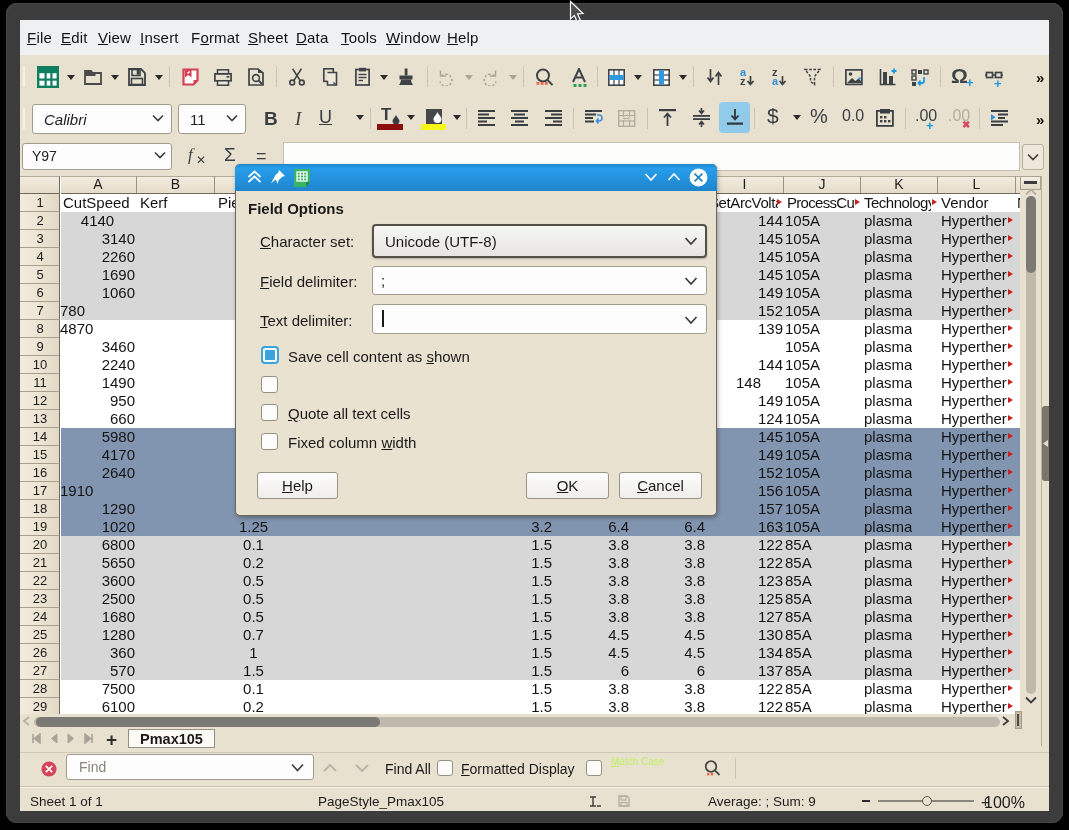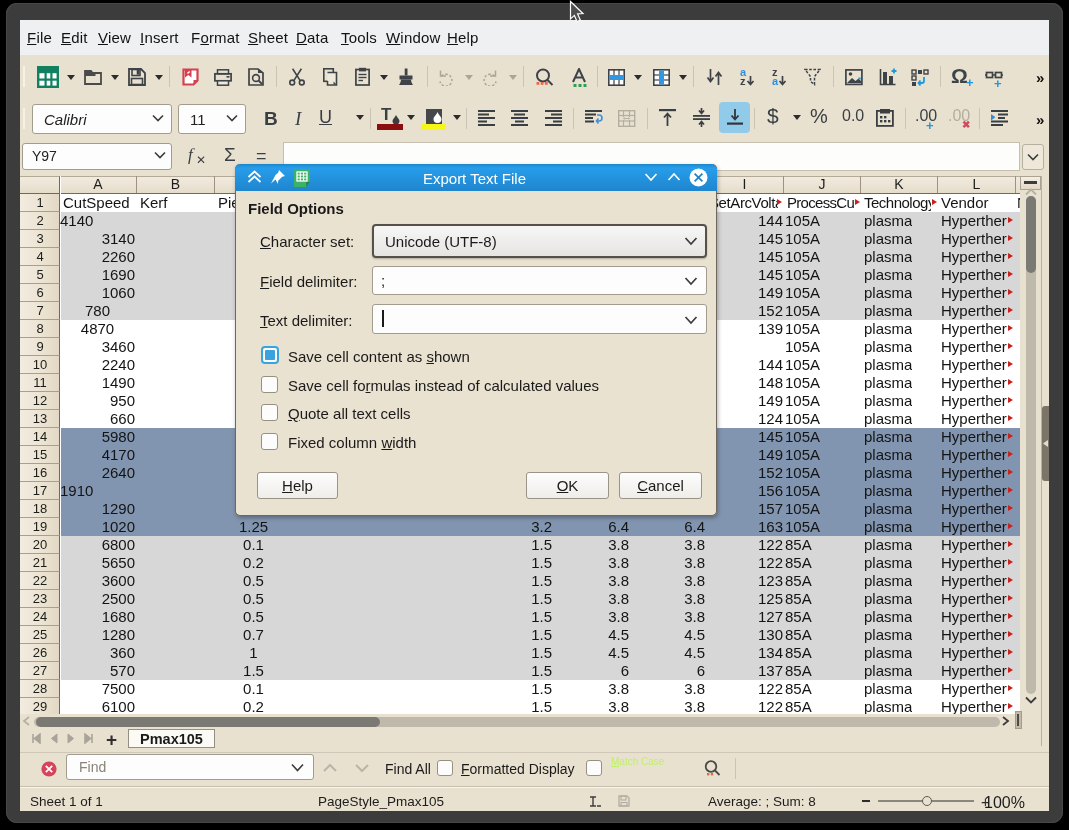--- a/index.html
+++ b/index.html
@@ -397,21 +397,21 @@
     <div class="cell" style="left:120px;top:18px">Kerf</div>
     <div class="cell" style="left:198px;top:18px;width:70px">PierceTime</div>
     <div class="cell" style="left:689px;top:18px;width:69px;letter-spacing:-0.4px">SetArcVolta</div>
     <div class="redarr" style="left:757px;top:23px"></div>
     <div class="cell" style="left:767px;top:18px;width:67px;letter-spacing:-0.7px">ProcessCur</div>
     <div class="redarr" style="left:835px;top:23px"></div>
     <div class="cell" style="left:844px;top:18px;width:67px;letter-spacing:-0.5px">Technology</div>
     <div class="redarr" style="left:912px;top:23px"></div>
     <div class="cell" style="left:921px;top:18px">Vendor</div>
     <div class="cell" style="left:997px;top:18px">N</div>
-    <div class="cell" style="left:40px;top:36px;width:75px;text-align:left">4140</div>
+    <div class="cell" style="left:40px;top:36px;width:75px;text-align:center">4140</div>
     <div class="cell" style="left:690px;top:36px;width:73px;text-align:right">144</div>
     <div class="cell" style="left:765px;top:36px">105A</div>
     <div class="cell" style="left:844px;top:36px">plasma</div>
     <div class="cell" style="left:921px;top:36px;width:66px">Hyperthern</div>
     <div class="redarr" style="left:988px;top:41px"></div>
     <div class="cell" style="left:40px;top:54px;width:75px;text-align:right">3140</div>
     <div class="cell" style="left:690px;top:54px;width:73px;text-align:right">145</div>
     <div class="cell" style="left:765px;top:54px">105A</div>
     <div class="cell" style="left:844px;top:54px">plasma</div>
     <div class="cell" style="left:921px;top:54px;width:66px">Hyperthern</div>
@@ -427,46 +427,46 @@
     <div class="cell" style="left:765px;top:90px">105A</div>
     <div class="cell" style="left:844px;top:90px">plasma</div>
     <div class="cell" style="left:921px;top:90px;width:66px">Hyperthern</div>
     <div class="redarr" style="left:988px;top:95px"></div>
     <div class="cell" style="left:40px;top:108px;width:75px;text-align:right">1060</div>
     <div class="cell" style="left:690px;top:108px;width:73px;text-align:right">149</div>
     <div class="cell" style="left:765px;top:108px">105A</div>
     <div class="cell" style="left:844px;top:108px">plasma</div>
     <div class="cell" style="left:921px;top:108px;width:66px">Hyperthern</div>
     <div class="redarr" style="left:988px;top:113px"></div>
-    <div class="cell" style="left:40px;top:126px;width:75px;text-align:center">780</div>
+    <div class="cell" style="left:40px;top:126px;width:75px;text-align:left">780</div>
     <div class="cell" style="left:690px;top:126px;width:73px;text-align:right">152</div>
     <div class="cell" style="left:765px;top:126px">105A</div>
     <div class="cell" style="left:844px;top:126px">plasma</div>
     <div class="cell" style="left:921px;top:126px;width:66px">Hyperthern</div>
     <div class="redarr" style="left:988px;top:131px"></div>
-    <div class="cell" style="left:40px;top:144px;width:75px;text-align:center">4870</div>
+    <div class="cell" style="left:40px;top:144px;width:75px;text-align:left">4870</div>
     <div class="cell" style="left:690px;top:144px;width:73px;text-align:right">139</div>
     <div class="cell" style="left:765px;top:144px">105A</div>
     <div class="cell" style="left:844px;top:144px">plasma</div>
     <div class="cell" style="left:921px;top:144px;width:66px">Hyperthern</div>
     <div class="redarr" style="left:988px;top:149px"></div>
     <div class="cell" style="left:40px;top:162px;width:75px;text-align:right">3460</div>
     <div class="cell" style="left:650px;top:162px;width:73px;">141</div>
     <div class="cell" style="left:765px;top:162px">105A</div>
     <div class="cell" style="left:844px;top:162px">plasma</div>
     <div class="cell" style="left:921px;top:162px;width:66px">Hyperthern</div>
     <div class="redarr" style="left:988px;top:167px"></div>
     <div class="cell" style="left:40px;top:180px;width:75px;text-align:right">2240</div>
     <div class="cell" style="left:690px;top:180px;width:73px;text-align:right">144</div>
     <div class="cell" style="left:765px;top:180px">105A</div>
     <div class="cell" style="left:844px;top:180px">plasma</div>
     <div class="cell" style="left:921px;top:180px;width:66px">Hyperthern</div>
     <div class="redarr" style="left:988px;top:185px"></div>
     <div class="cell" style="left:40px;top:198px;width:75px;text-align:right">1490</div>
-    <div class="cell" style="left:690px;top:198px;width:73px;text-align:right">148</div>
+    <div class="cell" style="left:668px;top:198px;width:73px;text-align:right">148</div>
     <div class="cell" style="left:765px;top:198px">105A</div>
     <div class="cell" style="left:844px;top:198px">plasma</div>
     <div class="cell" style="left:921px;top:198px;width:66px">Hyperthern</div>
     <div class="redarr" style="left:988px;top:203px"></div>
     <div class="cell" style="left:40px;top:216px;width:75px;text-align:right">950</div>
     <div class="cell" style="left:690px;top:216px;width:73px;text-align:right">149</div>
     <div class="cell" style="left:765px;top:216px">105A</div>
     <div class="cell" style="left:844px;top:216px">plasma</div>
     <div class="cell" style="left:921px;top:216px;width:66px">Hyperthern</div>
     <div class="redarr" style="left:988px;top:221px"></div>
@@ -691,21 +691,21 @@
 <div class="a" style="left:30px;top:794px;font-size:13.5px;color:#1c1c1c">Sheet 1 of 1</div>
 <div class="a" style="left:318px;top:794px;font-size:13.5px;color:#1c1c1c">PageStyle_Pmax105</div>
 <svg class="a" style="left:589px;top:796px" width="13" height="11" viewBox="0 0 13 11">
     <path d="M1 1 h6 M4 1 v9 M1 10 h6 M8 10 h4" stroke="#3c3c3c" stroke-width="1.4" fill="none"></path>
   </svg>
 <svg class="a" style="left:618px;top:795px" width="12" height="12" viewBox="0 0 12 12">
     <path d="M1 1 h8 l2 2 v8 H1 Z" fill="none" stroke="#b5b0a4" stroke-width="1.4"></path>
     <rect x="3" y="1" width="5" height="4" fill="none" stroke="#b5b0a4" stroke-width="1.2"></rect>
     <rect x="3" y="7.5" width="6" height="3.5" fill="none" stroke="#b5b0a4" stroke-width="1.2"></rect>
   </svg>
-<div class="a" style="left:708px;top:794px;font-size:13.5px;color:#1c1c1c">Average: ; Sum: 8</div>
+<div class="a" style="left:708px;top:794px;font-size:13.5px;color:#1c1c1c">Average: ; Sum: 9</div>
 <div class="a" style="left:862px;top:800px;width:8px;height:1.5px;background:#2c2c2c"></div>
 <div class="a" style="left:878px;top:800px;width:96px;height:1.5px;background:#8a867c"></div>
 <div class="a" style="left:922px;top:796px;width:10px;height:10px;border:1.5px solid #5d594e;border-radius:50%;background:#e9e1d0"></div>
 <div class="a" style="left:981px;top:793px;font-size:15px;color:#2c2c2c">+</div>
 <div class="a" style="left:984px;top:794px;font-size:16px;color:#1c1c1c">100%</div>
 <div class="a" style="left:235px;top:164px;width:482px;height:352px;border-radius:5px;background:#eae2d1;box-shadow:1px 2px 4px rgba(0,0,0,0.30),inset 1px 0 0 #6e675c,inset -1px 0 0 #6e675c,inset 0 -1px 0 #6e675c;overflow:hidden">
     <div class="a" style="left:0;top:0;width:482px;height:27px;border-radius:5px 5px 0 0;background:linear-gradient(#1e86c9,#279deb 15%,#1f85cd)"></div>
     <svg class="a" style="left:12px;top:6px" width="15" height="14" viewBox="0 0 15 14">
       <path d="M1.5 7 L7.5 1.5 L13.5 7 M1.5 12 L7.5 6.5 L13.5 12" fill="none" stroke="#fff" stroke-width="1.7"></path>
     </svg>
@@ -714,21 +714,20 @@
     </svg>
 <svg class="a" style="left:58px;top:4px" width="18" height="19" viewBox="0 0 18 19">
       <path d="M1 1 h16 v13 l-4 5 H1 Z" fill="#3bb367"></path>
       <path d="M13 19 l4 -5 h-4 Z" fill="#1f8a4c"></path>
       <rect x="4" y="4" width="10" height="9" fill="none" stroke="#fff" stroke-width="1.3"></rect>
       <line x1="4" y1="7" x2="14" y2="7" stroke="#fff" stroke-width="1.1"></line>
       <line x1="4" y1="10" x2="14" y2="10" stroke="#fff" stroke-width="1.1"></line>
       <line x1="7.3" y1="4" x2="7.3" y2="13" stroke="#fff" stroke-width="1.1"></line>
       <line x1="10.6" y1="4" x2="10.6" y2="13" stroke="#fff" stroke-width="1.1"></line>
     </svg>
-<div class="a" style="left:0;top:6px;width:479px;text-align:center;font-size:15px;color:#fff">Export Text File</div>
     <svg class="a" style="left:409px;top:8px" width="14" height="10" viewBox="0 0 14 10">
       <path d="M1.5 2 L7 8 L12.5 2" fill="none" stroke="#fff" stroke-width="1.6"></path>
     </svg>
 <svg class="a" style="left:432px;top:8px" width="14" height="10" viewBox="0 0 14 10">
       <path d="M1.5 8 L7 2 L12.5 8" fill="none" stroke="#fff" stroke-width="1.6"></path>
     </svg>
 <svg class="a" style="left:454px;top:4px" width="19" height="19" viewBox="0 0 19 19">
       <circle cx="9.5" cy="9.5" r="9" fill="#fff"></circle>
       <path d="M5.6 5.6 L13.4 13.4 M13.4 5.6 L5.6 13.4" stroke="#2382c4" stroke-width="1.7"></path>
     </svg>
@@ -750,21 +749,20 @@
     <div class="a" style="left:147px;top:146px;width:2px;height:17px;background:#1a1a1a"></div>
     <svg class="a" style="left:449px;top:151px" width="14" height="10" viewBox="0 0 14 10">
       <path d="M1.5 2 L7 8 L12.5 2" fill="none" stroke="#3c3c3c" stroke-width="1.7"></path>
     </svg>
 <div class="a" style="left:26px;top:182px;width:18px;height:18px;background:#fdf9f3;border:2px solid #38a5e0;border-radius:4px"></div>
     <div class="a" style="left:30px;top:186px;width:10px;height:10px;background:#3aa2dd;border-radius:1px"></div>
     <div class="chk" style="left:26px;top:212px;width:17px;height:17px"></div>
     <div class="chk" style="left:26px;top:240px;width:17px;height:17px"></div>
     <div class="chk" style="left:26px;top:269px;width:17px;height:17px"></div>
     <div class="a" style="left:53px;top:184px;font-size:15px;color:#1a1a1a">Save cell content as <span class="u">s</span>hown</div>
-    <div class="a" style="left:53px;top:213px;font-size:15px;color:#1a1a1a">Save cell fo<span class="u">r</span>mulas instead of calculated values</div>
     <div class="a" style="left:53px;top:241px;font-size:15px;color:#1a1a1a"><span class="u">Q</span>uote all text cells</div>
     <div class="a" style="left:53px;top:270px;font-size:15px;color:#1a1a1a">Fixed column <span class="u">w</span>idth</div>
     <div class="btn" style="left:22px;top:308px;width:81px"><span class="u">H</span>elp</div>
     <div class="btn" style="left:291px;top:308px;width:83px"><span class="u">O</span>K</div>
     <div class="btn" style="left:384px;top:308px;width:83px"><span class="u">C</span>ancel</div>
   </div>
 <svg class="a" style="left:563px;top:0px" width="22" height="24" viewBox="0 0 22 24">
     <path d="M7.5 1.5 L7.5 19 L11.4 15.4 L14 21.5 L17.3 20 L14.6 13.9 L20 13.6 Z" fill="#4f4f4f" stroke="#fdfdfd" stroke-width="1.2"></path>
   </svg>
 </body></html>

